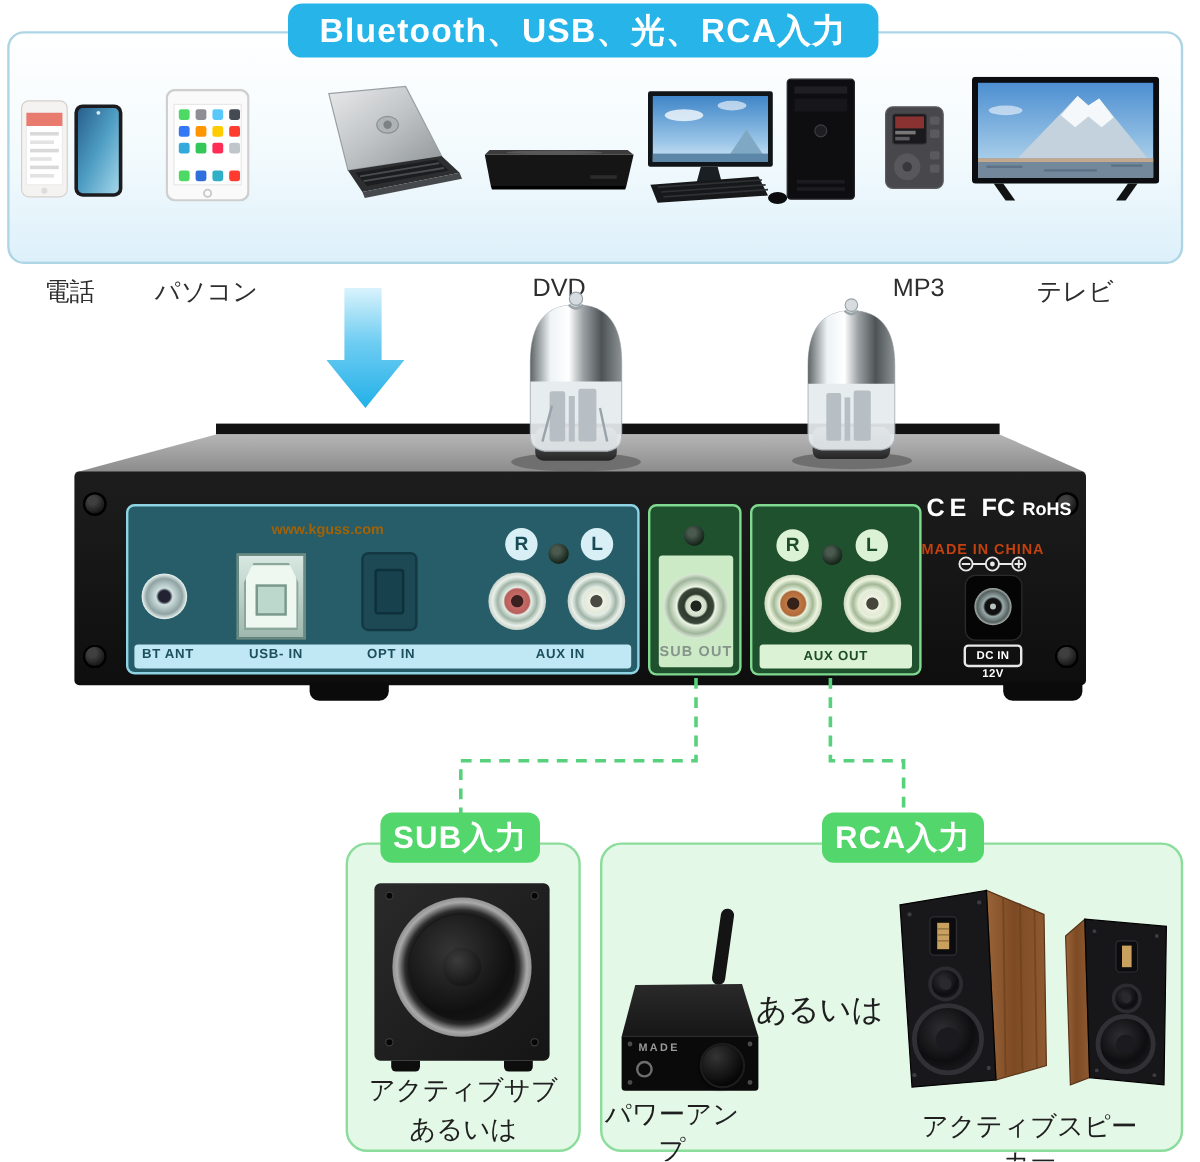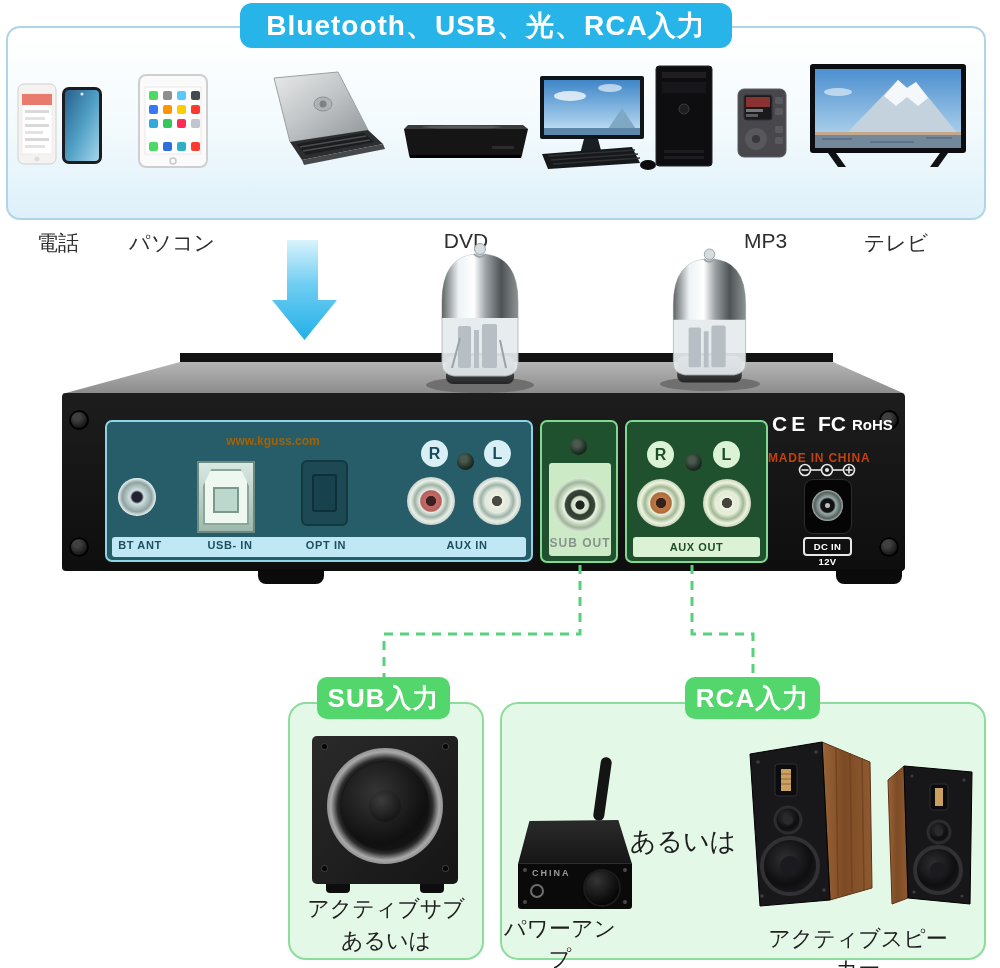--- a/index.html
+++ b/index.html
@@ -408,21 +408,21 @@
   <div class="abs sub-screw" style="left:322px;top:866px"></div>
   <div class="abs sub-screw" style="left:443px;top:866px"></div>
   <div class="abs sub-foot" style="left:326px"></div>
   <div class="abs sub-foot" style="left:420px"></div>
   <div class="abs jp-label" style="left:300px;top:894px;width:172px">アクティブサブ</div>
   <div class="abs jp-label" style="left:300px;top:926px;width:172px">あるいは</div>
 
   <div class="abs" id="pa-ant"></div>
   <div class="abs" id="pa-top"></div>
   <div class="abs" id="pa-front"></div>
-  <div class="abs" id="pa-brand">CHINA</div>
+  <div class="abs" id="pa-brand">MADE</div>
   <div class="abs" id="pa-knob"></div>
   <div class="abs" id="pa-led"></div>
   <div class="abs pa-screw" style="left:523px;top:868px"></div>
   <div class="abs pa-screw" style="left:623px;top:868px"></div>
   <div class="abs pa-screw" style="left:523px;top:900px"></div>
   <div class="abs pa-screw" style="left:623px;top:900px"></div>
   <div class="abs jp-label" style="left:495px;top:914px;width:130px">パワーアンプ</div>
 
   <div class="abs" id="alt-text">あるいは</div>
 

